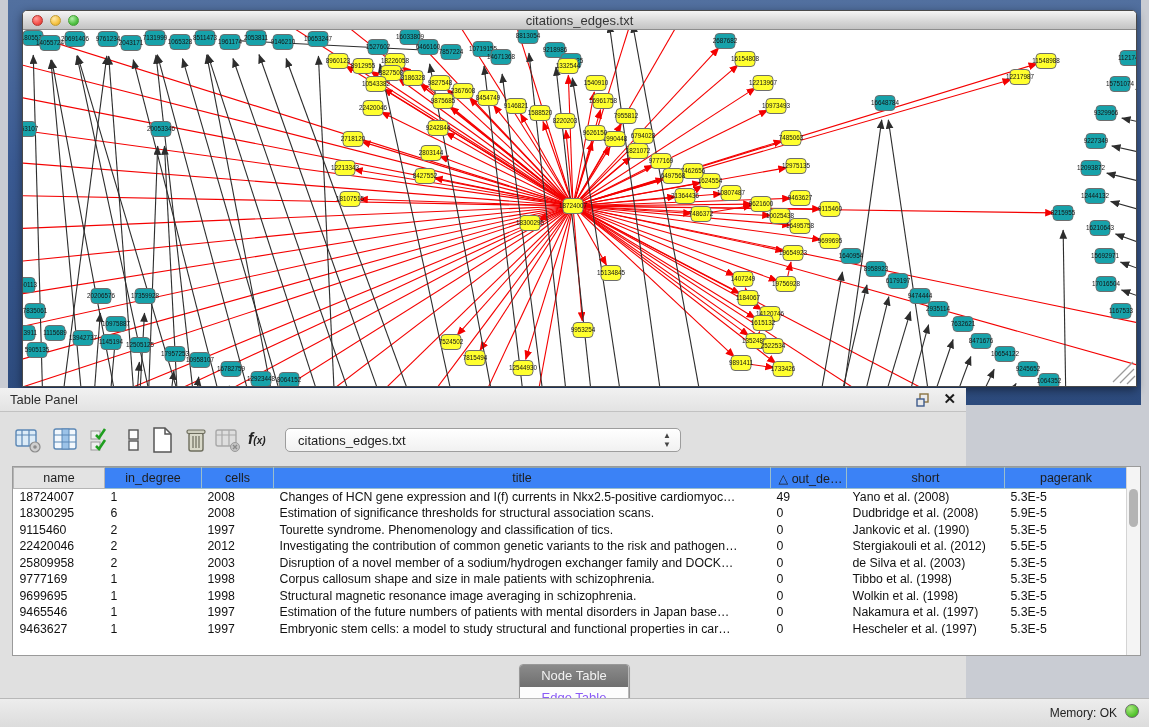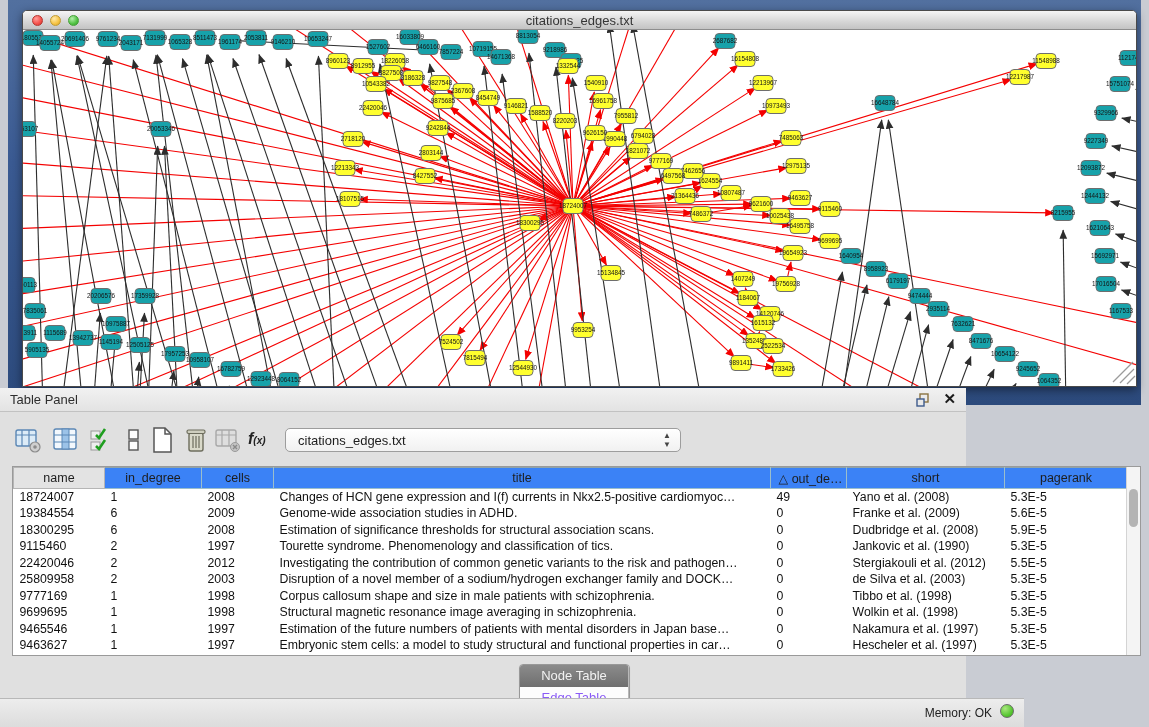--- a/index.html
+++ b/index.html
@@ -56,21 +56,21 @@
   #vthumb { position:absolute; left:2px; top:22px; width:9px; height:38px; border-radius:5px; background:#b4b4b4; }
 
   #tabs-row { position:absolute; left:0; top:276px; width:1149px; height:24px; text-align:center; }
   #tabs { display:inline-flex; border:1px solid #989898; border-radius:4px; overflow:hidden;
           background:#fdfdfd; box-shadow:0 1px 1px rgba(0,0,0,.15);flex-direction:column; }
   .tab { padding:3px 13px 4px; font-size:13px; color:#8b5cf6; background:#fdfdfd; border-right:1px solid #b9b9b9; }
   .tab:last-child { border-right:none; }
   .tab.selected { background:linear-gradient(#8b8b8b,#6f6f6f); color:#f2f2f2; }
 
   
-  #statusbar { position:absolute; left:0; top:698px; width:1024px; height:29px;
+  #statusbar { position:absolute; left:0; top:698px; width:1149px; height:29px;
                background:linear-gradient(#ededed,#dcdcdc); border-top:1px solid #b8b8b8; }
   #memory { position:absolute; right:32px; top:7px; font-size:12px; color:#222; }
   #mem-dot { position:absolute; right:10px; top:5px; width:14px; height:14px; border-radius:50%;
              background:radial-gradient(circle at 35% 30%,#a9e87e,#53c42e 65%,#3d9c20); border:1px solid #6b6b6b; }
 </style>
 </head>
 <body>
 
 <div id="app">
   <div id="desktop"></div>
@@ -857,29 +857,20 @@
             <tr>
               <td>18724007</td>
               <td>1</td>
               <td>2008</td>
               <td>Changes of HCN gene expression and I(f) currents in Nkx2.5-positive cardiomyoc…</td>
               <td>49</td>
               <td>Yano et al. (2008)</td>
               <td>5.3E-5</td>
             </tr>
             <tr>
-              <td>19384554</td>
-              <td>6</td>
-              <td>2009</td>
-              <td>Genome-wide association studies in ADHD.</td>
-              <td>0</td>
-              <td>Franke et al. (2009)</td>
-              <td>5.6E-5</td>
-            </tr>
-            <tr>
               <td>18300295</td>
               <td>6</td>
               <td>2008</td>
               <td>Estimation of significance thresholds for structural association scans.</td>
               <td>0</td>
               <td>Dudbridge et al. (2008)</td>
               <td>5.9E-5</td>
             </tr>
             <tr>
               <td>9115460</td>

